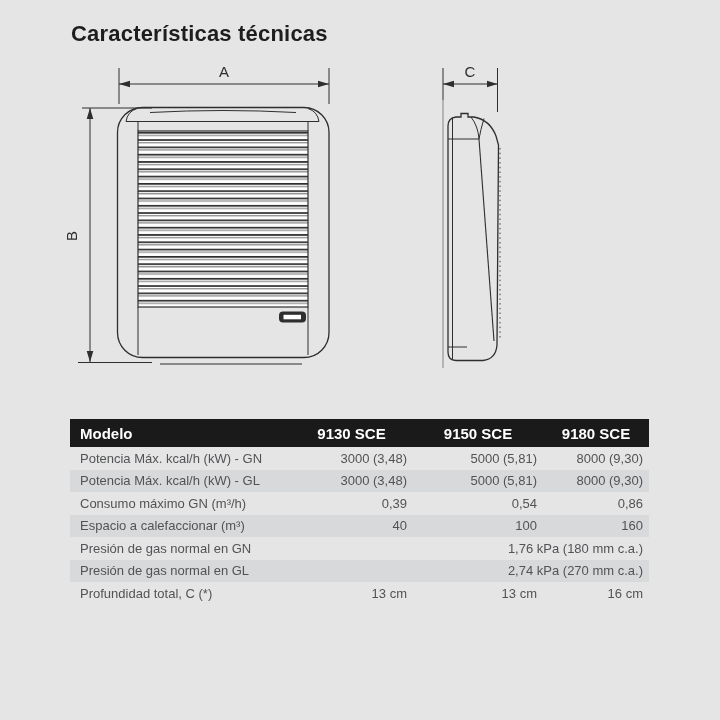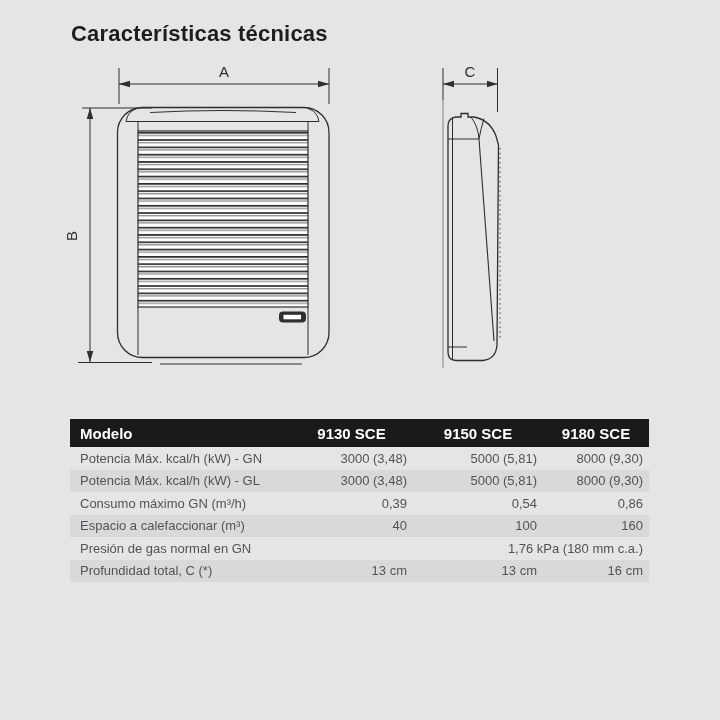--- a/index.html
+++ b/index.html
@@ -137,20 +137,24 @@
         <td class="lbl">Espacio a calefaccionar (m³)</td>
         <td>40</td>
         <td>100</td>
         <td>160</td>
       </tr>
       <tr>
         <td class="lbl">Presión de gas normal en GN</td>
         <td colspan="3">1,76 kPa (180 mm c.a.)</td>
       </tr>
       <tr>
+        <td class="lbl">Presión de gas normal en GL</td>
+        <td colspan="3">2,74 kPa (270 mm c.a.)</td>
+      </tr>
+      <tr>
         <td class="lbl">Profundidad total, C (*)</td>
         <td>13 cm</td>
         <td>13 cm</td>
         <td>16 cm</td>
       </tr>
     </tbody>
   </table>
 
 </div>
 

